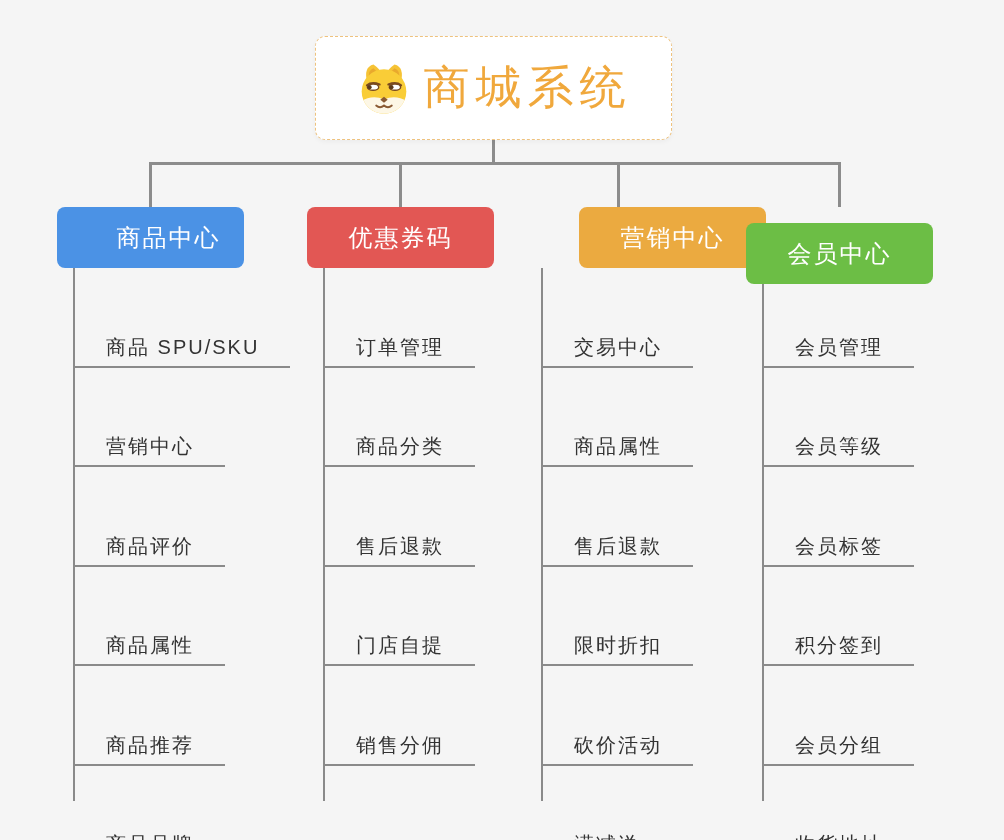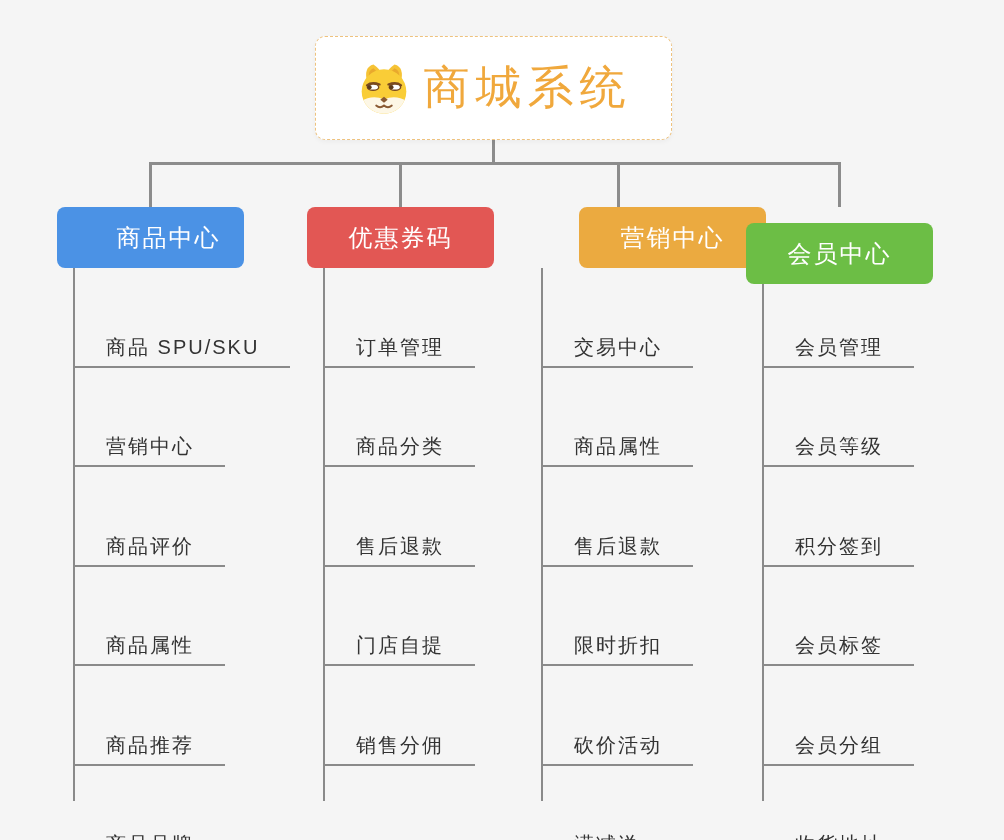--- a/index.html
+++ b/index.html
@@ -186,25 +186,25 @@
     <div class="branch-box" style="left: 746px; background: rgb(108, 190, 69); margin-top: 16px;">会员中心</div>
     <div class="column" style="left: 762px;">
       <div class="trunk"></div>
       <div class="child-row">
         <span class="child-label">会员管理</span>
       </div>
       <div class="child-row">
         <span class="child-label">会员等级</span>
       </div>
       <div class="child-row">
+        <span class="child-label">会员标签</span>
+      </div>
+      <div class="child-row">
         <span class="child-label">积分签到</span>
       </div>
       <div class="child-row">
-        <span class="child-label">会员标签</span>
-      </div>
-      <div class="child-row">
         <span class="child-label">会员分组</span>
       </div>
       <div class="child-row">
         <span class="child-label">收货地址</span>
       </div>
     </div>
   </div>
 
 </body></html>

